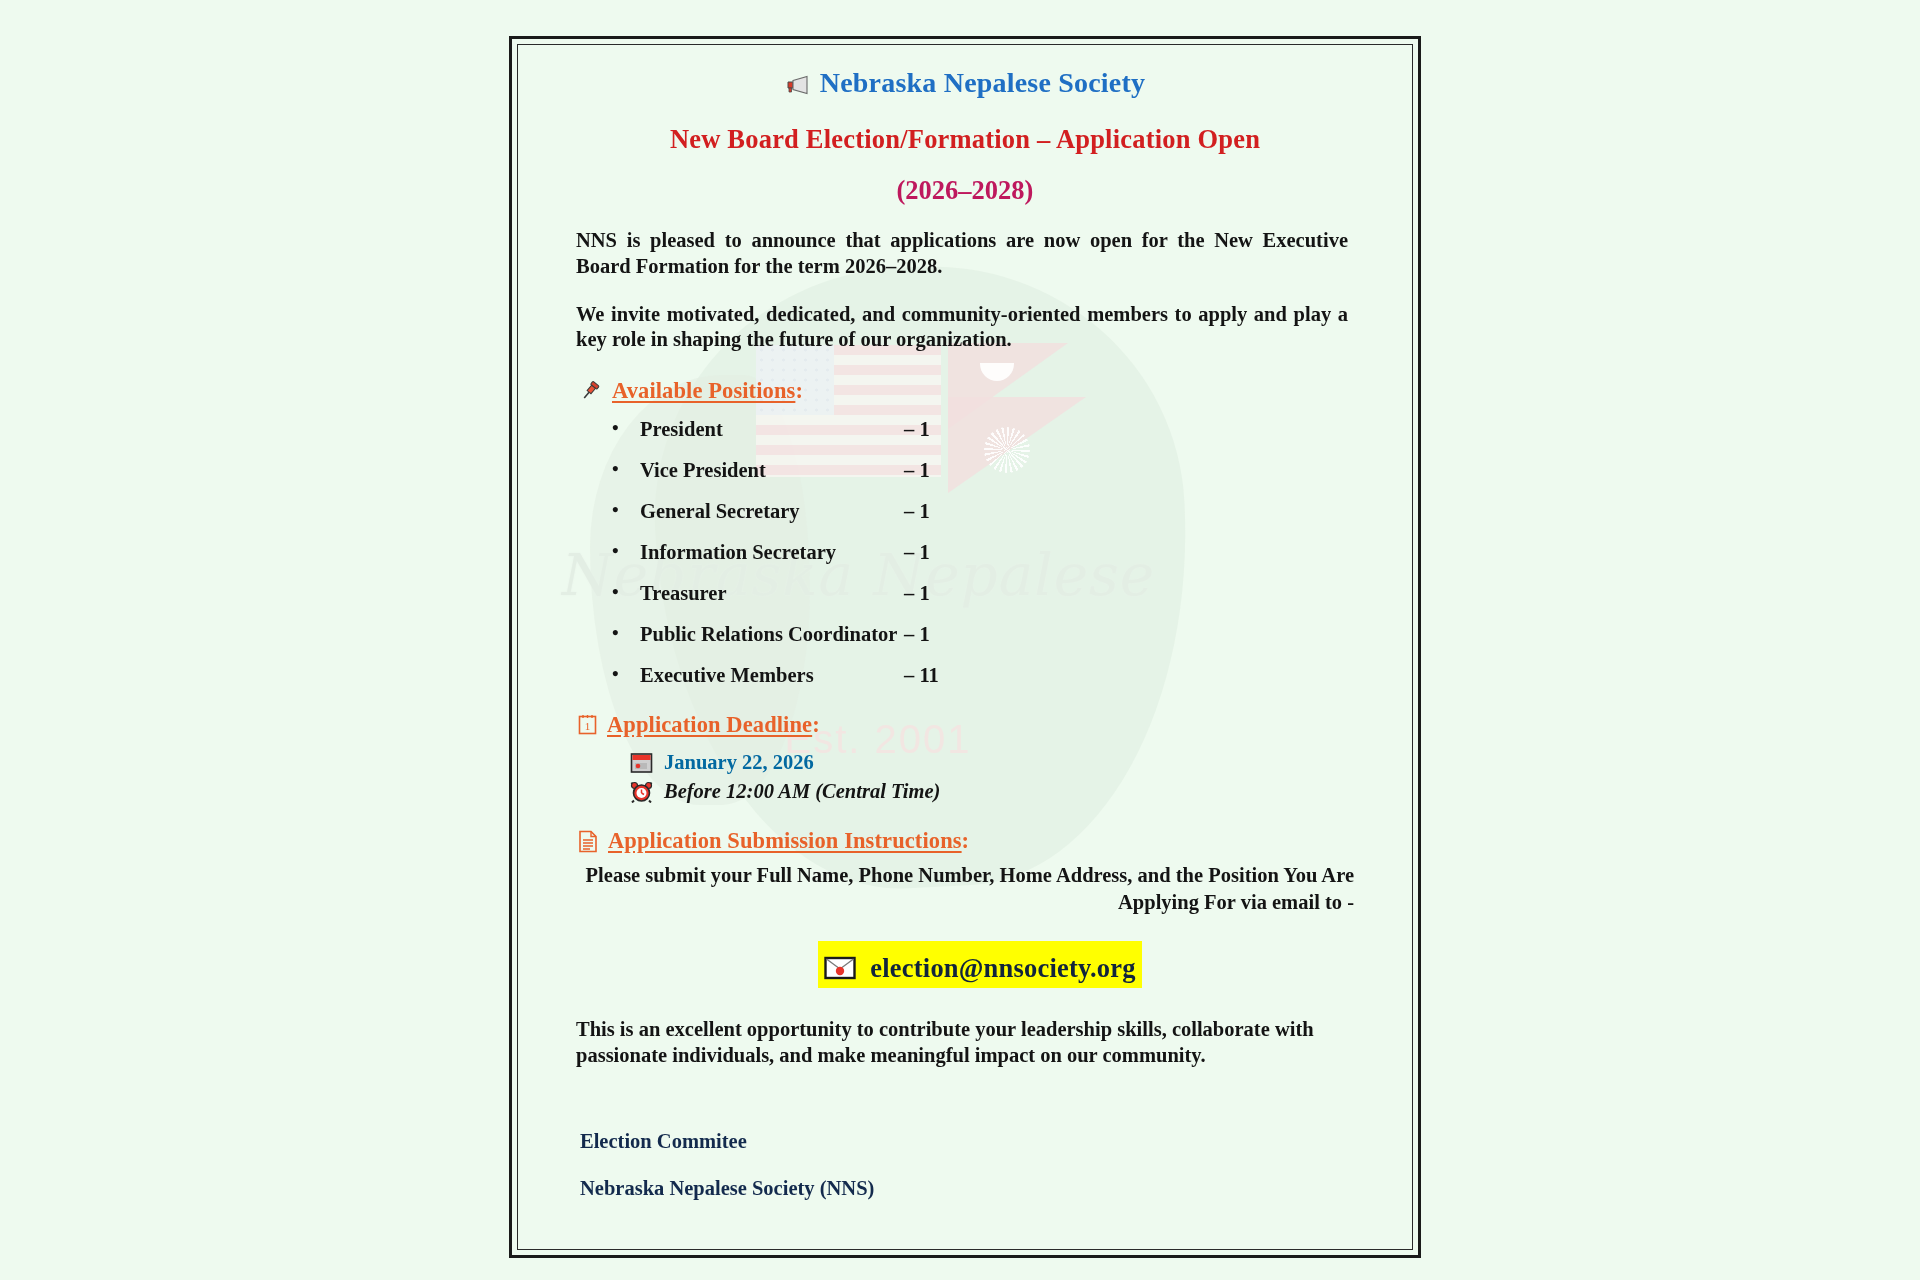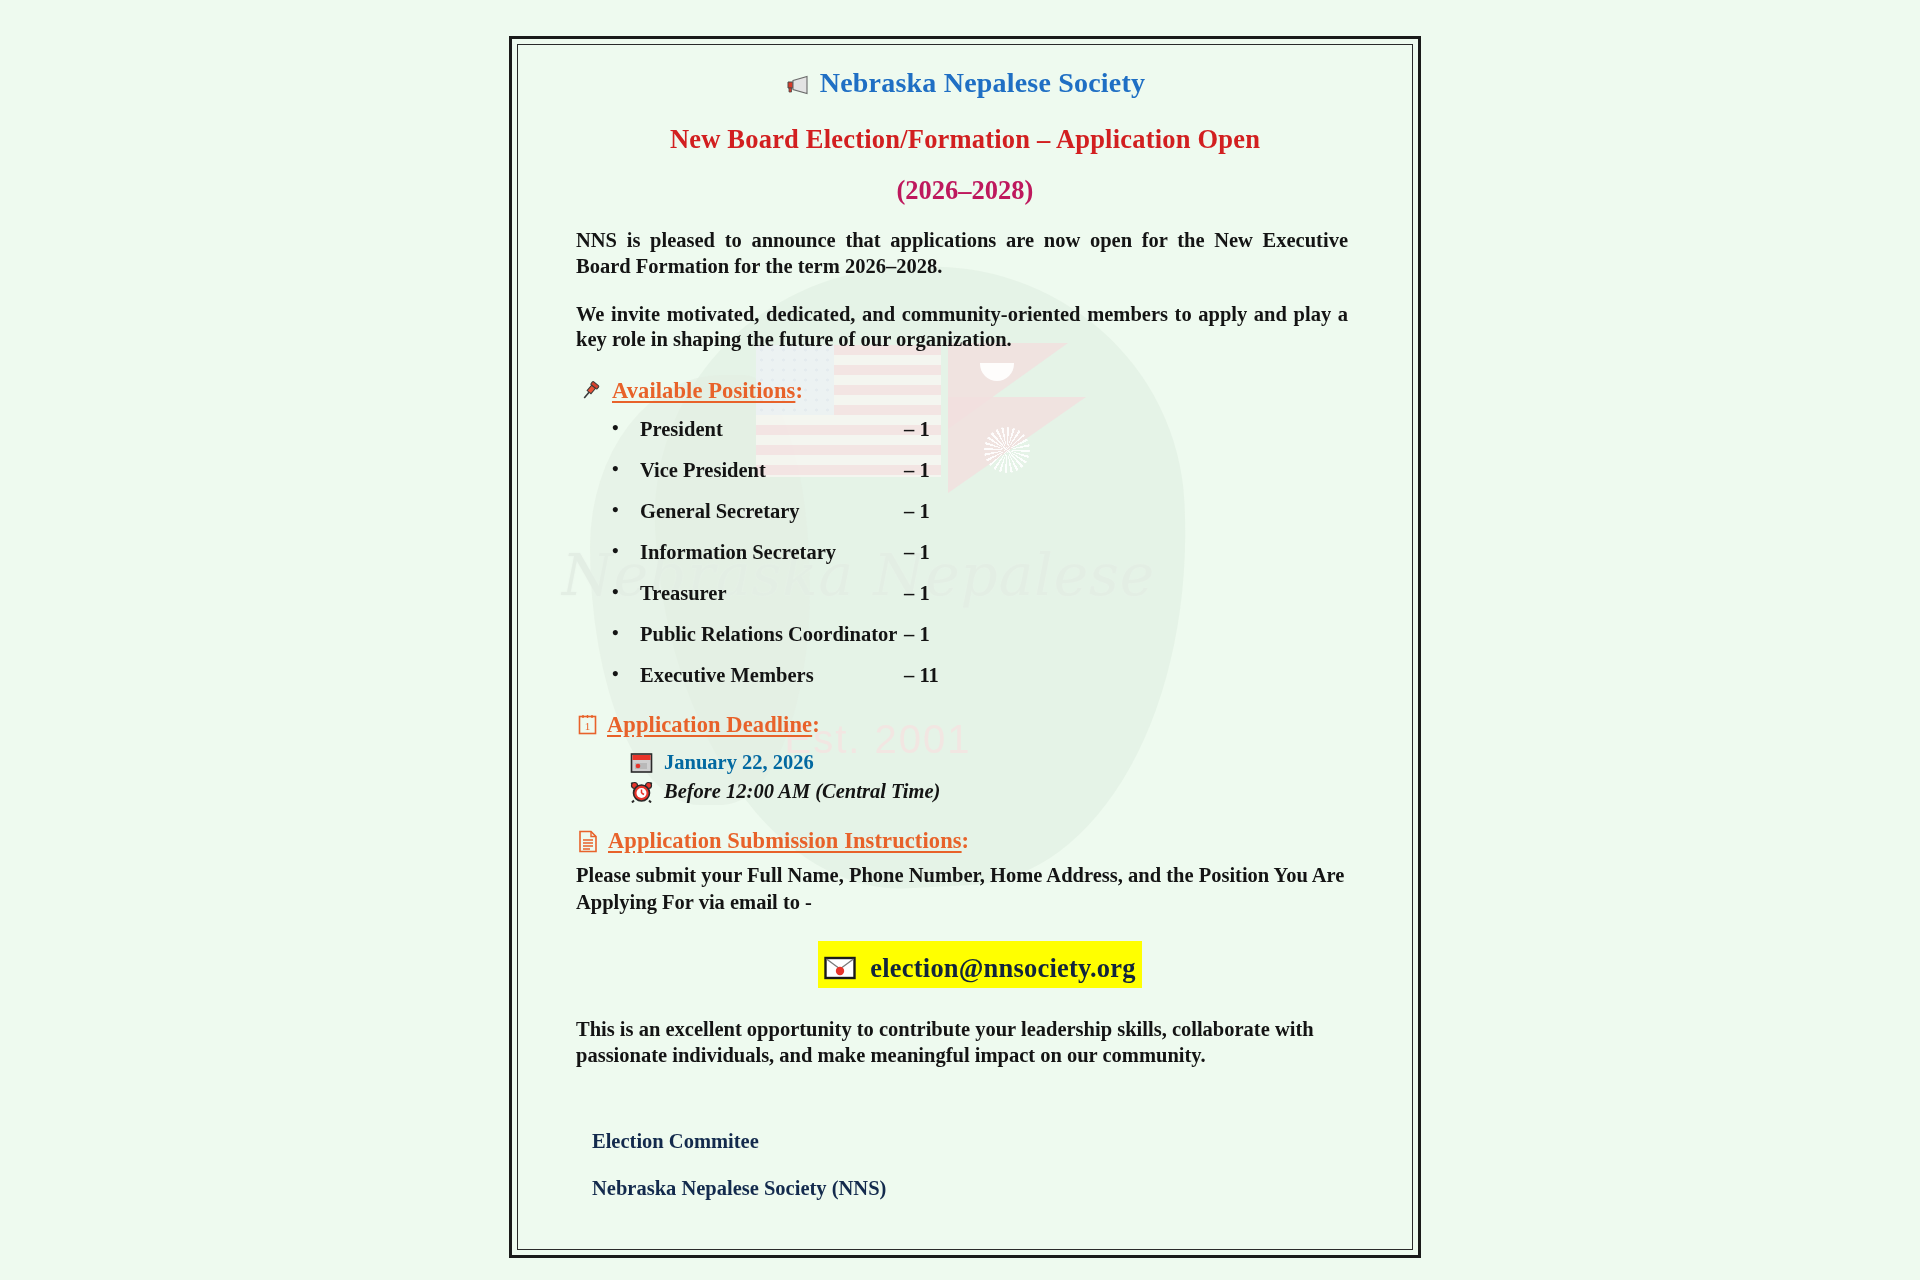--- a/index.html
+++ b/index.html
@@ -311,20 +311,21 @@
     font-style: italic;
     color: #141414;
   }
 
   .instr {
     color: #141414;
     font-size: 20.5px;
     font-weight: bold;
     line-height: 1.28;
     margin: 8px 0 0 0;
+    text-align: right;
   }
 
   .email-row {
     text-align: center;
     margin: 26px 0 0 0;
     padding-left: 30px;
   }
   .email-hl {
     display: inline-block;
     background: #ffff00;
@@ -351,21 +352,21 @@
     font-size: 20.5px;
     font-weight: bold;
     line-height: 1.28;
     margin: 28px 0 4px 0;
   }
 
   .sign {
     color: #132a4d;
     font-size: 20.5px;
     font-weight: bold;
-    margin: 16px;
+    margin: 4px;
   }
   .sign.first { margin-top: 62px; }
   .sign.second { margin-top: 24px; }
 </style>
 </head>
 <body>
 
 <div class="page-wrap">
   <div class="page-inner">
 

